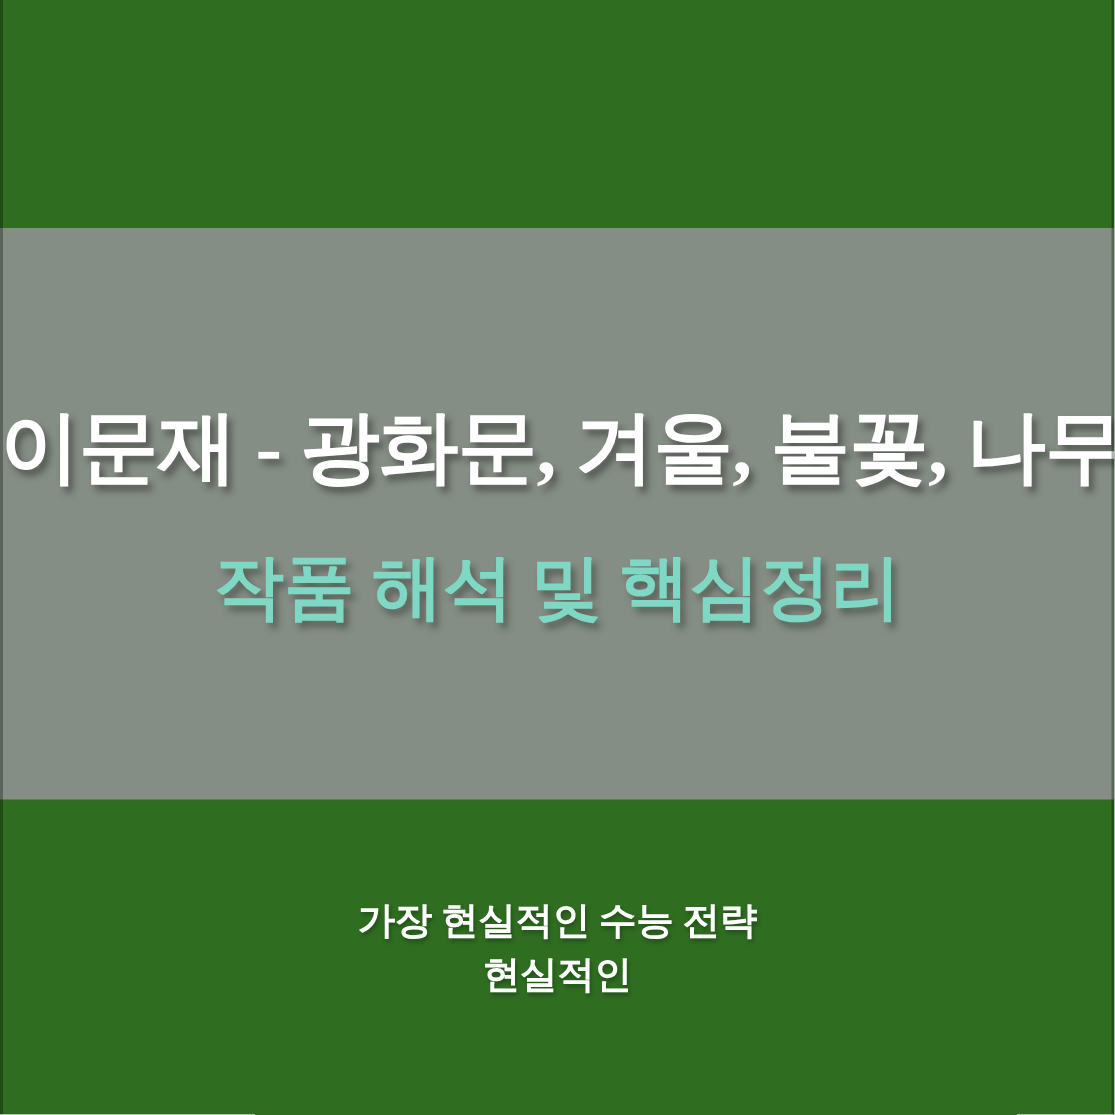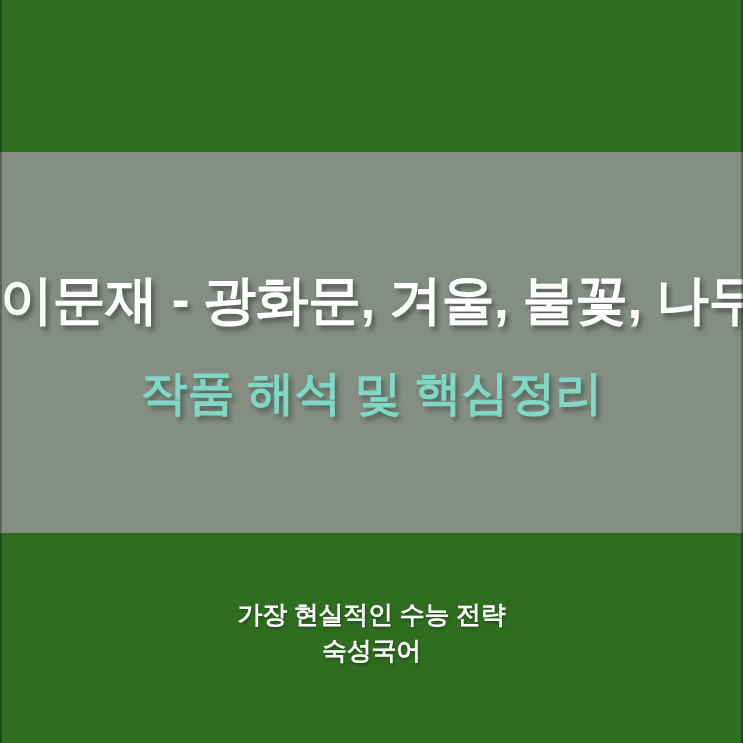--- a/index.html
+++ b/index.html
@@ -7,21 +7,21 @@
     padding: 0;
     background: #ffffff;
   }
 
   #canvas {
     position: relative;
     width: 743px;
     height: 743px;
     overflow: hidden;
     background: #2F6E21;
-    font-family: Liberation Sans, sans-serif;
+    font-family: Liberation Serif, serif;
     -webkit-font-smoothing: antialiased;
   }
 
   
   .edge-rule {
     position: absolute;
     top: 0;
     bottom: 0;
     width: 2px;
     background: rgba(0, 0, 0, 0.30);
@@ -104,16 +104,16 @@
   <div class="edge-rule right"></div>
 
   <div class="band"></div>
 
   <div class="title">이문재 - 광화문, 겨울, 불꽃, 나무</div>
 
   <div class="subtitle">작품 해석 및 핵심정리</div>
 
   <div class="footer">
     <div class="footer-line">가장 현실적인 수능 전략</div>
-    <div class="footer-line">숙성국어</div>
+    <div class="footer-line">현실적인</div>
   </div>
 
 </div>
 
 </body></html>

